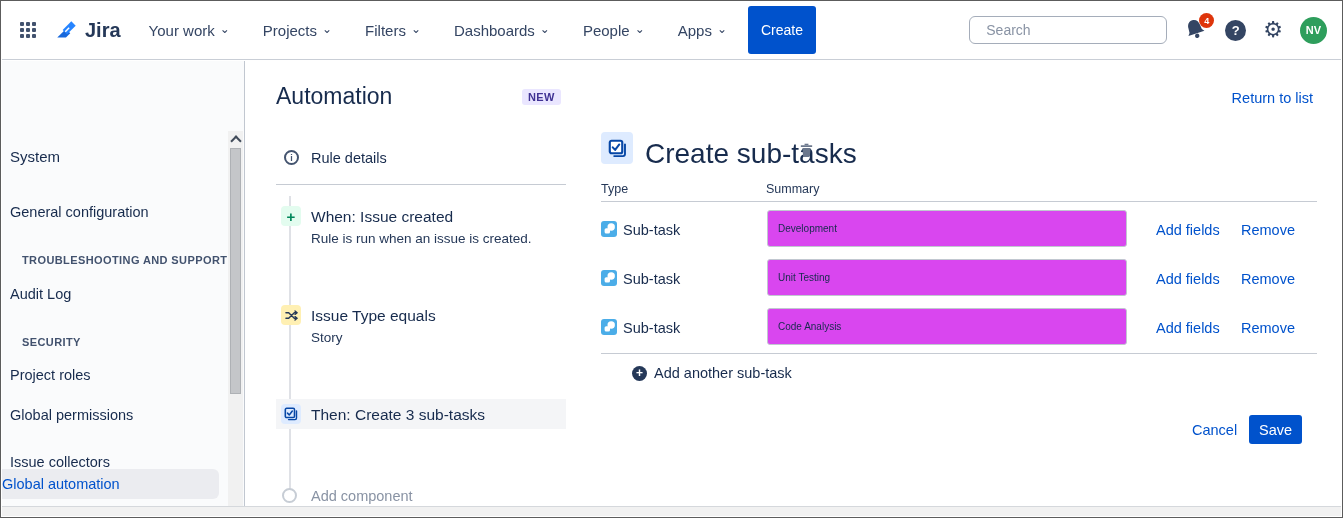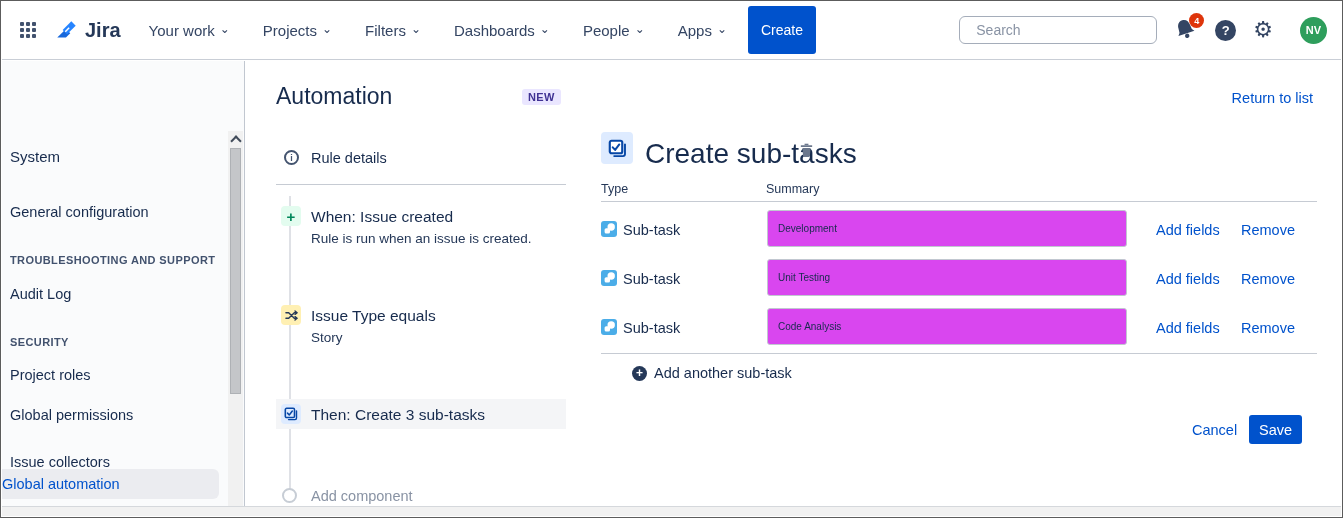--- a/index.html
+++ b/index.html
@@ -26,28 +26,28 @@
   .search-box input { border:none; outline:none; flex:1; font-family:inherit; font-size:14px; color:#172B4D; background:transparent; }
   .search-box input::placeholder { color:#8993A4; }
   .bell-wrap { position:relative; width:24px; height:24px; cursor:pointer; }
   .bell-wrap svg { transform:rotate(-18deg); }
   .nav-badge { position:absolute; top:-5px; right:-6px; min-width:15px; height:15px; background:#DE350B; color:#fff;
                border-radius:50%; font-size:9px; font-weight:bold; display:flex; align-items:center; justify-content:center; }
   .help-icon { width:21px; height:21px; border-radius:50%; background:#344563; color:#fff; font-size:13px; font-weight:bold;
                display:flex; align-items:center; justify-content:center; cursor:pointer; }
   .gear-icon { font-size:22px; color:#344563; line-height:1; cursor:pointer; }
   .avatar { width:27px; height:27px; border-radius:50%; background:#2E9E5C; color:#fff; font-size:11px; font-weight:bold;
-            display:flex; align-items:center; justify-content:center; cursor:pointer;margin-left:10px; }
+            display:flex; align-items:center; justify-content:center; cursor:pointer; }
 
   
   .sidebar { position:absolute; left:1px; top:60px; width:243px; height:447px; background:#FAFBFC; border-right:1px solid #C1C7D0; }
   .sb-text { position:absolute; left:8px; white-space:nowrap; }
   .sb-title { font-size:15px; color:#172B4D; }
   .sb-item { font-size:14.5px; color:#172B4D; cursor:pointer; }
-  .sb-header { font-size:11px; font-weight:bold; letter-spacing:.4px; color:#42526E; }
+  .sb-header { font-size:11px; font-weight:bold; letter-spacing:.4px; color:#42526E;margin-left:12px; }
   .sb-selected { position:absolute; left:0; top:408px; width:217px; height:30px; background:#EBECF0;
                  border-radius:0 6px 6px 0; display:flex; align-items:center; padding-left:0;
                  font-size:14.5px; color:#0052CC; cursor:pointer; }
   .sb-scroll { position:absolute; left:226px; top:70px; width:15px; height:375px; background:#F1F1F1; }
   .sb-scroll-up { position:absolute; top:0; left:0; width:15px; height:16px; background:#F1F1F1; cursor:pointer; }
   .sb-scroll-up::after { content:""; position:absolute; left:4px; top:6px; width:6px; height:6px;
                          border-top:2px solid #404B5A; border-left:2px solid #404B5A; transform:rotate(45deg); }
   .sb-thumb { position:absolute; left:2px; top:17px; width:11px; height:246px; background:#C4C6C9; border:1px solid #AEB1b5; cursor:pointer; }
 
   

